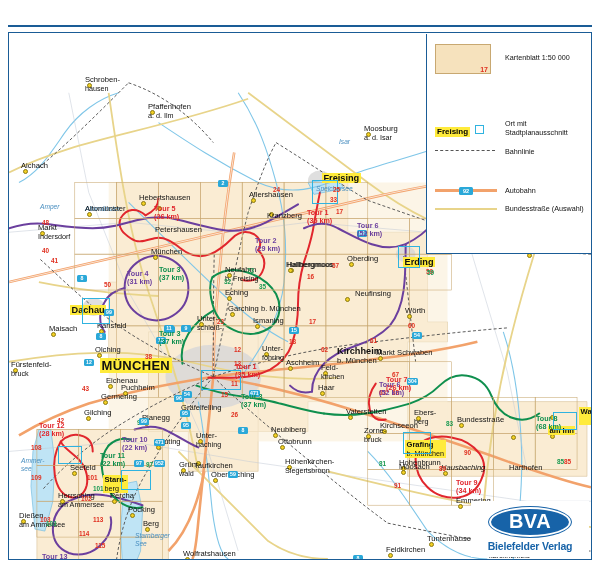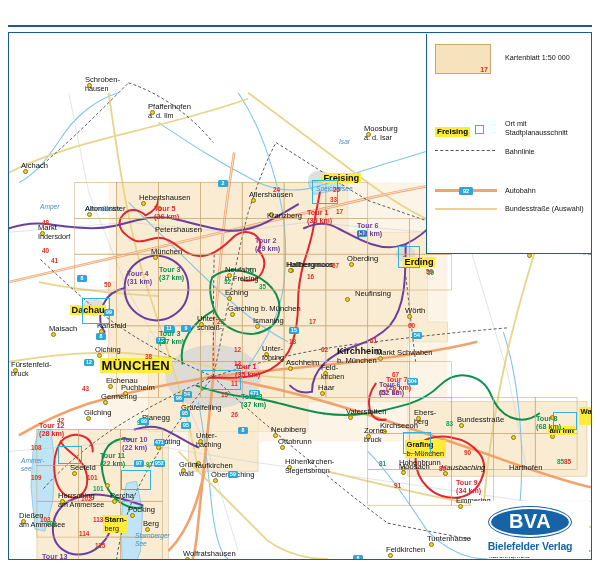--- a/index.html
+++ b/index.html
@@ -522,21 +522,21 @@
         <div class="city" style="left: 202px; top: 437px;">Oberhaching</div>
         <div class="city" style="left: 170px; top: 427px;">Grün-<span class="sub">wald</span></div>
         <div class="city med" style="left: 328px; top: 313px;">Kirchheim<span class="sub">b. München</span></div>
         <div class="city" style="left: 309px; top: 350px;">Haar</div>
         <div class="city" style="left: 337px; top: 374px;">Vaterstetten</div>
         <div class="city" style="left: 355px; top: 393px;">Zorne-<span class="sub">bruck</span></div>
         <div class="city" style="left: 405px; top: 375px;">Ebers-<span class="sub">berg</span></div>
         <div class="city  hl" style="left: 396px; top: 407px;">Grafing<span class="sub">b. München</span></div>
         <div class="city  hl" style="left: 570px; top: 374px; text-align: right;">Wasser-<span class="sub">burg</span></div>
         <div class="city  hl" style="left: 539px; top: 393px;">am Inn</div>
-        <div class="city  hl" style="left: 94px; top: 442px; margin-top: 40px;">Starn-<span class="sub">berg</span></div>
+        <div class="city  hl" style="left: 94px; top: 442px;">Starn-<span class="sub">berg</span></div>
         <div class="city" style="left: 49px; top: 458px;">Herrsching<span class="sub">am Ammersee</span></div>
         <div class="city" style="left: 61px; top: 430px;">Seefeld</div>
         <div class="city" style="left: 10px; top: 478px;">Dießen<span class="sub">am Ammersee</span></div>
         <div class="city" style="left: 101px; top: 458px;">Percha</div>
         <div class="city" style="left: 134px; top: 486px;">Berg</div>
         <div class="city" style="left: 174px; top: 516px;">Wolfratshausen</div>
         <div class="city" style="left: 341px; top: 525px;">Westerham</div>
         <div class="city" style="left: 377px; top: 512px;">Feldkirchen</div>
         <div class="city" style="left: 418px; top: 501px;">Tuntenhausen</div>
         <div class="city" style="left: 480px; top: 509px;">Groß-<span class="sub">karolinenfeld</span></div>

